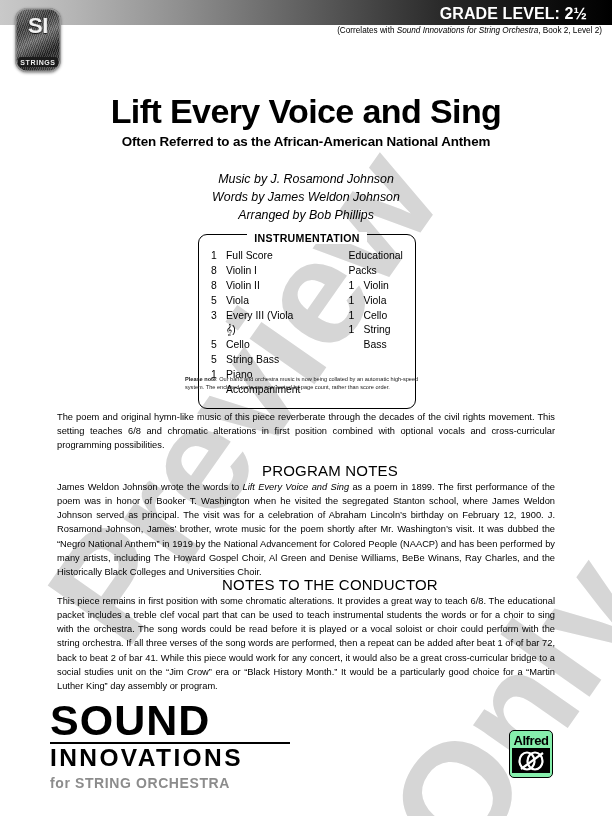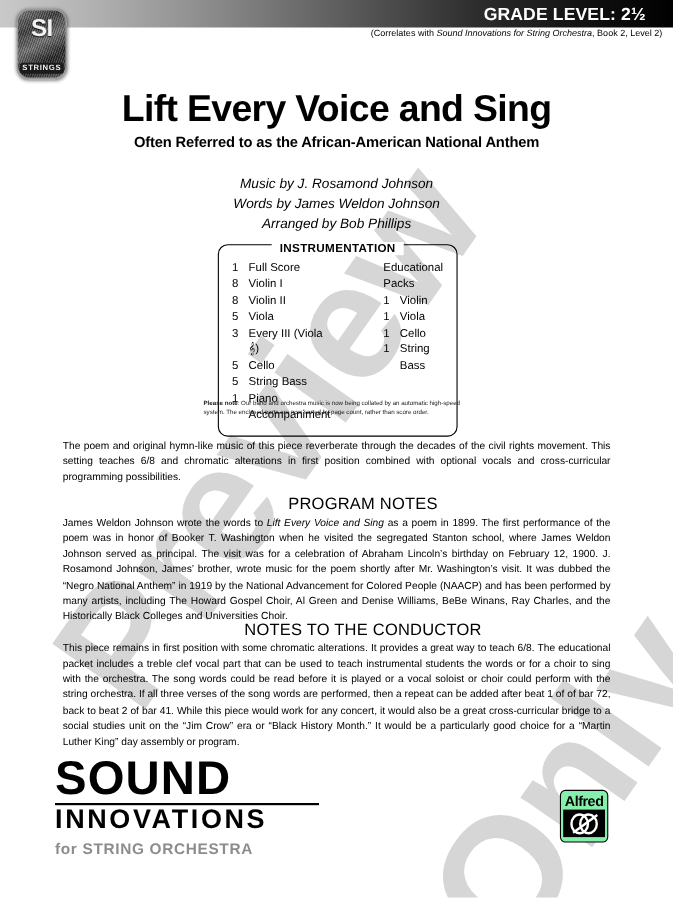--- a/index.html
+++ b/index.html
@@ -113,21 +113,21 @@
     letter-spacing: 0.6px;
     color: #efefef;
     background: #1b1b1b;
     border-radius: 3px;
     padding: 1.5px 0;
   }
 
   
   #content {
     position: absolute;
-    left: 0; top: 0;
+    left: 0; top: 12px;
     width: 612px;
     height: 744px;
     z-index: 2;
   }
 
   
   #title-block { position: absolute; left: 0; top: 82px; width: 612px; text-align: center; }
   #main-title {
     font-family: "Liberation Sans", sans-serif;
     font-weight: bold;

